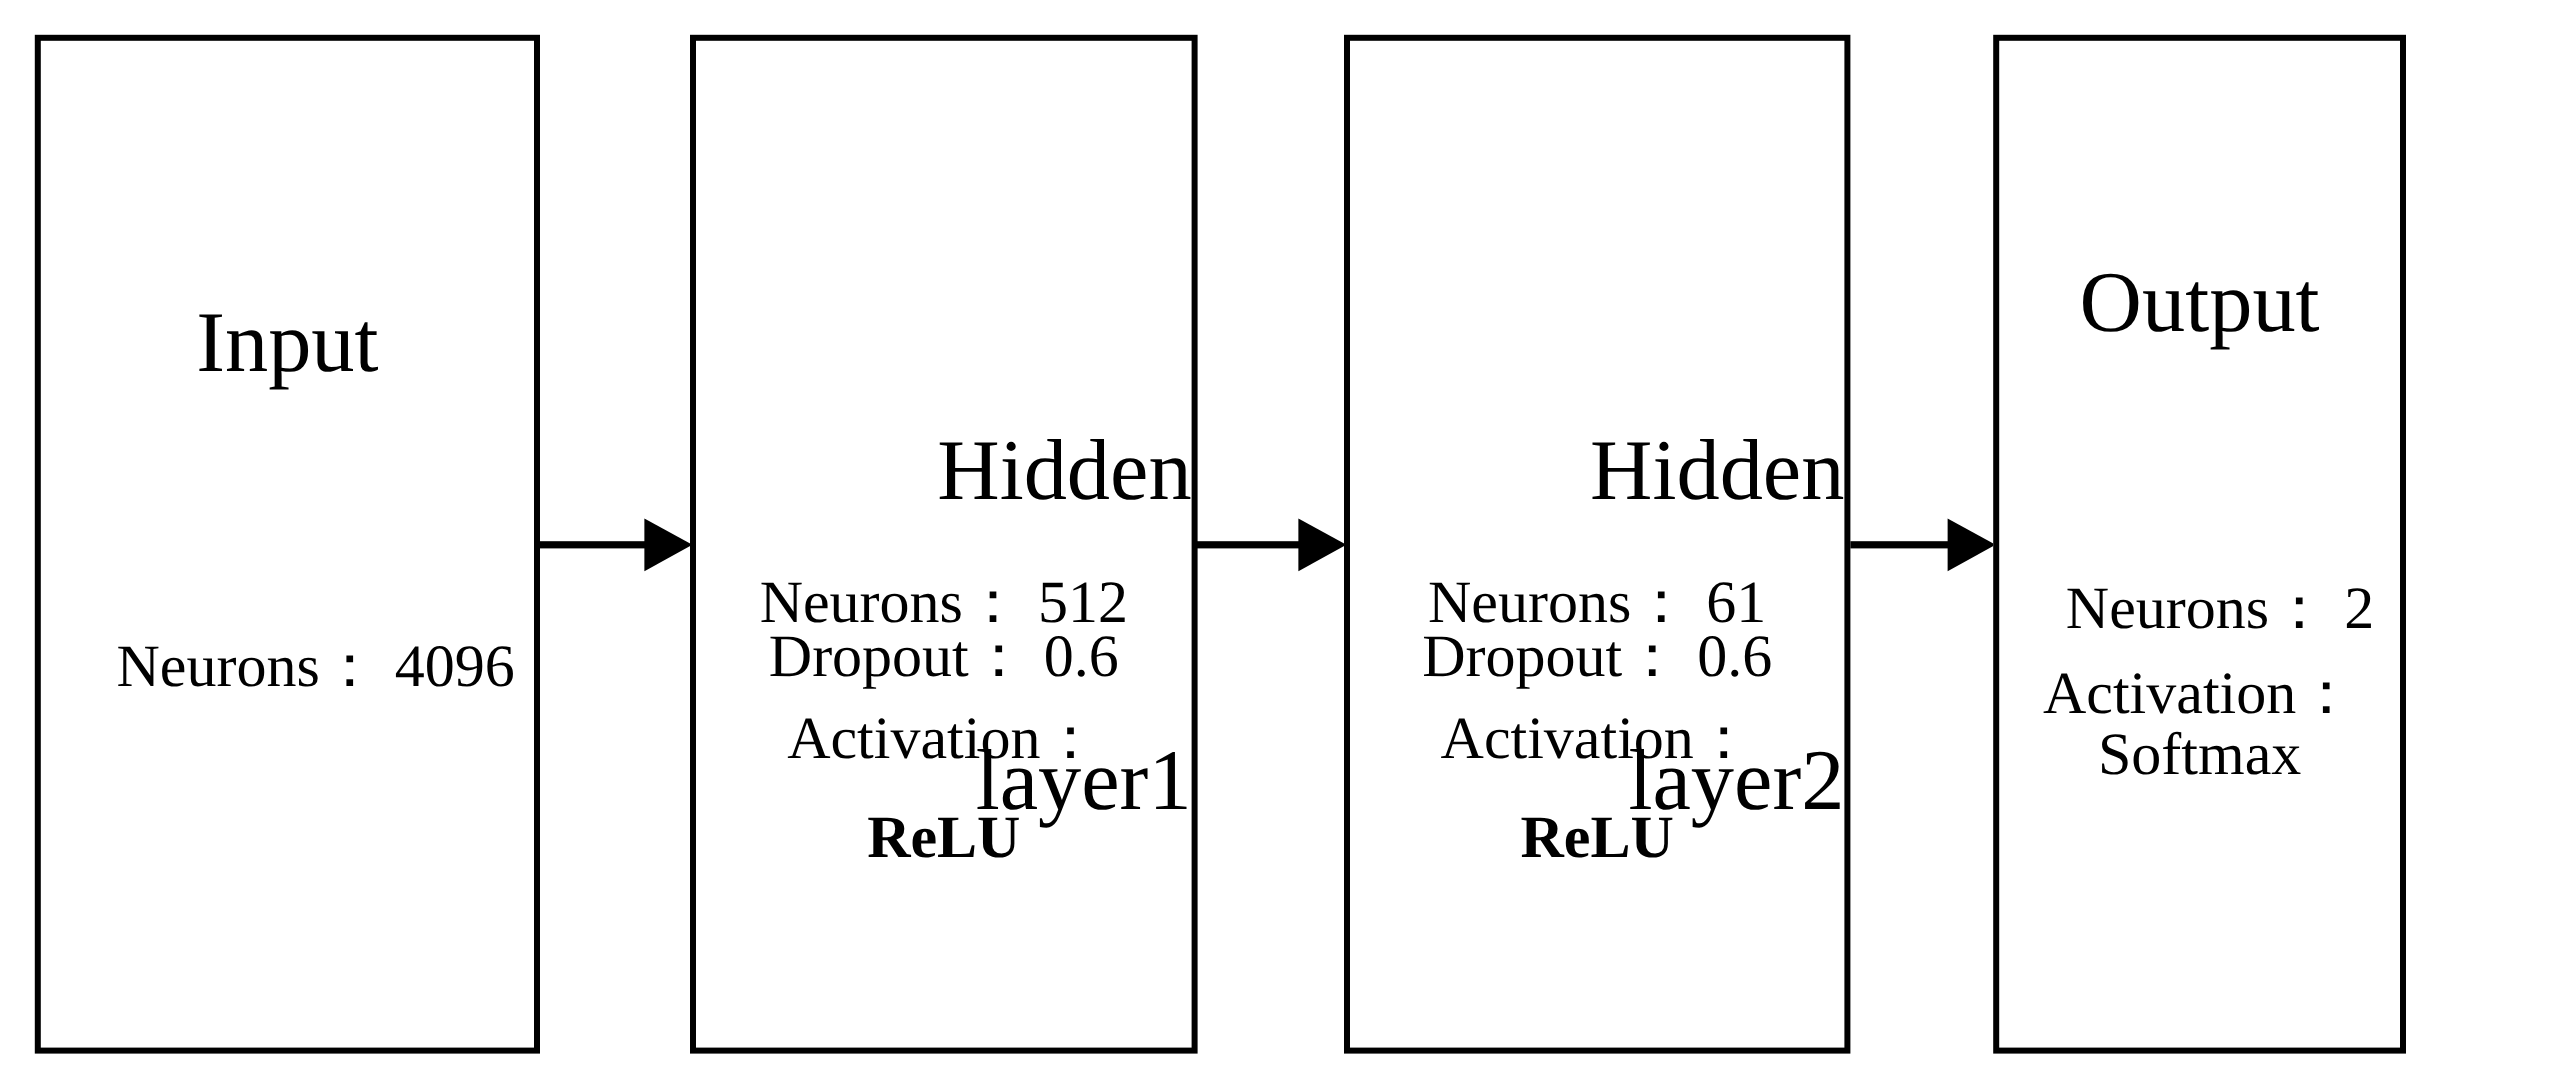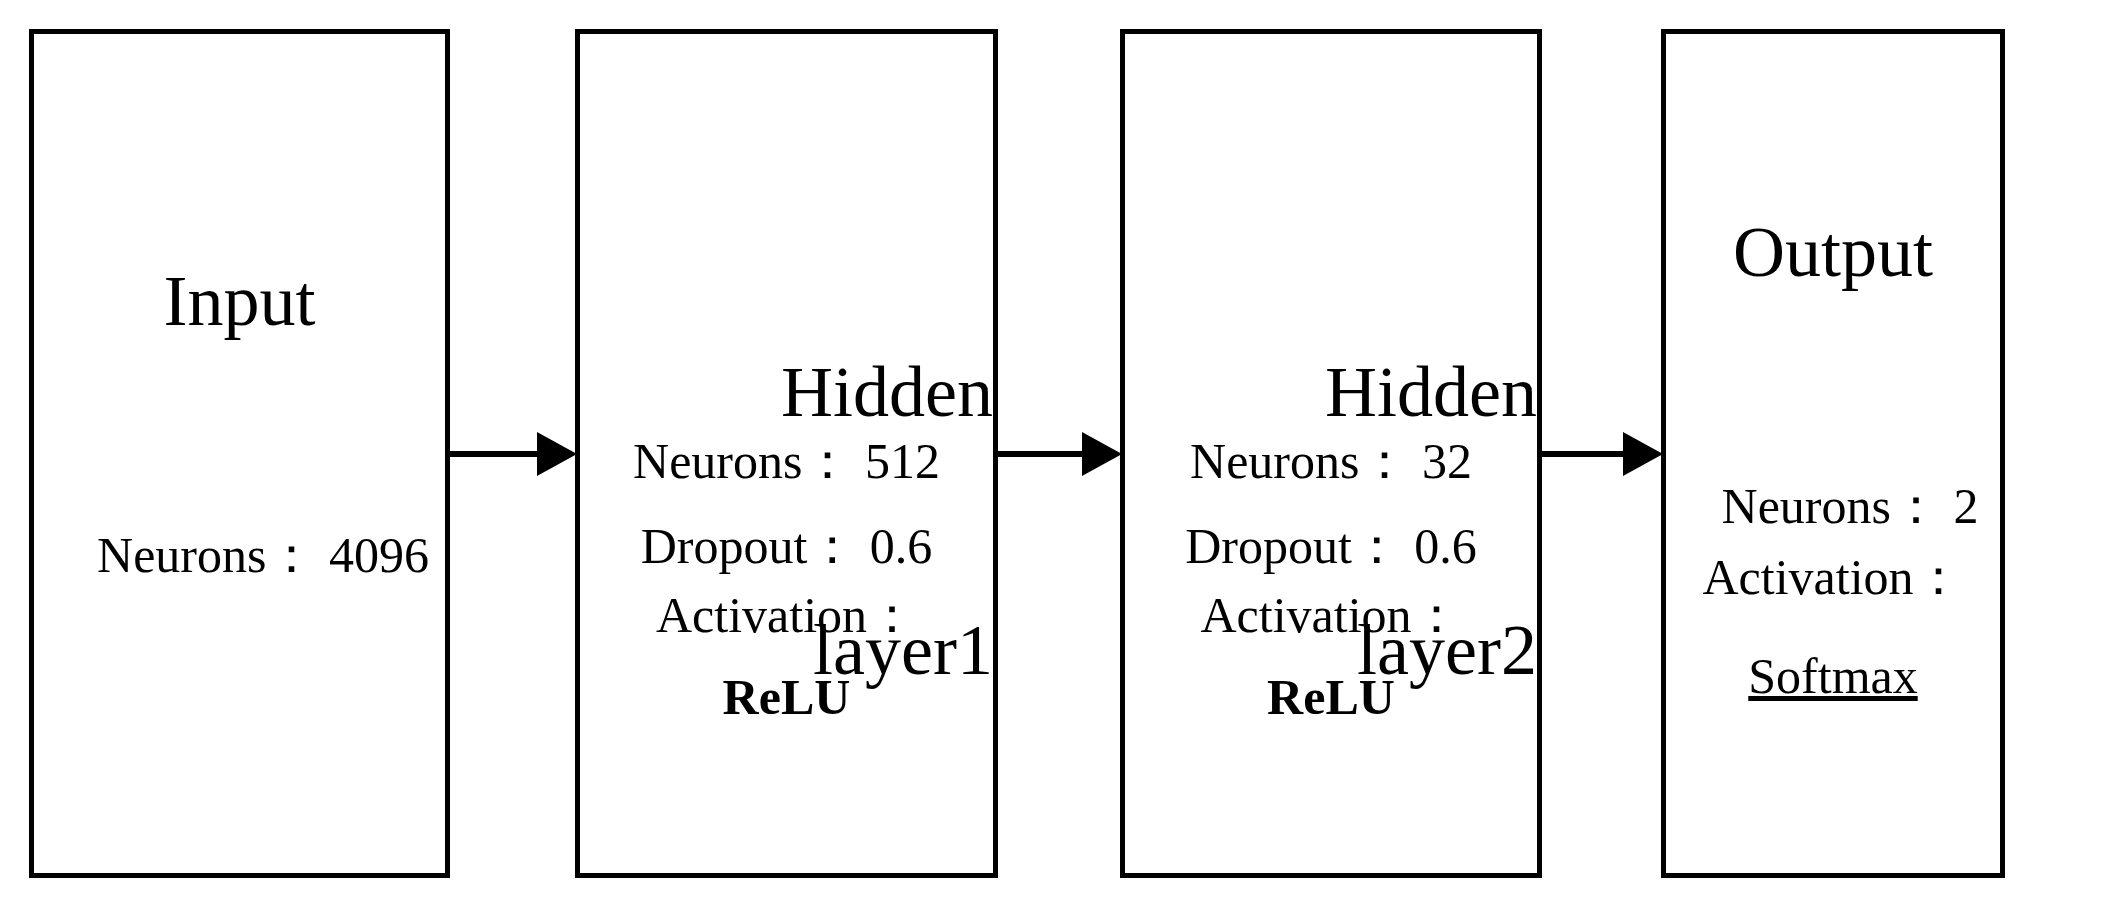--- a/index.html
+++ b/index.html
@@ -47,33 +47,33 @@
     position: absolute;
     left: 0;
     right: 0;
     text-align: center;
     font-size: 50px;
     line-height: 60px;
     white-space: pre;
   }
 
   
-  #box-input .title-line      { top: 224px; }
+  #box-input .title-line      { top: 208px; }
   #box-input .line-neurons    { top: 491px; padding-left: 47px; }
 
   .hidden-box .title-block    { top: 143px; }
-  .hidden-box .line-neurons   { top: 397px; }
+  .hidden-box .line-neurons   { top: 437px; }
   .hidden-box .line-dropout   { top: 482px; text-align: center; }
   .hidden-box .line-actlabel  { top: 551px; }
   .hidden-box .line-actvalue  { top: 633px; font-weight: bold; }
 
   #box-output .title-line     { top: 175px; }
   #box-output .line-neurons   { top: 442px; padding-left: 34px; }
   #box-output .line-actlabel  { top: 513px; }
-  #box-output .line-actvalue  { top: 612px; text-decoration: underline; }
+  #box-output .line-actvalue  { top: 564px; }
 
   
   .arrow {
     position: absolute;
     top: 431px;
     height: 46px;
   }
   #arrow-1 { left: 450px;  width: 127px; }
   #arrow-2 { left: 997px;  width: 125px; }
   #arrow-3 { left: 1542px; width: 121px; }
@@ -125,21 +125,21 @@
   <div class="arrow" id="arrow-2">
     <div class="arrow-shaft"></div>
     <div class="arrow-head"></div>
   </div>
 
   <section class="layer-box hidden-box" id="box-hidden2">
     <div class="title-block">
       <div class="title-sub">Hidden</div>
       <div class="title-sub">layer2</div>
     </div>
-    <div class="body-line line-neurons">Neurons： 32</div>
+    <div class="body-line line-neurons">Neurons： 61</div>
     <div class="body-line line-dropout">Dropout： 0.6</div>
     <div class="body-line line-actlabel">Activation：</div>
     <div class="body-line line-actvalue">ReLU</div>
   </section>
 
   <div class="arrow" id="arrow-3">
     <div class="arrow-shaft"></div>
     <div class="arrow-head"></div>
   </div>
 

